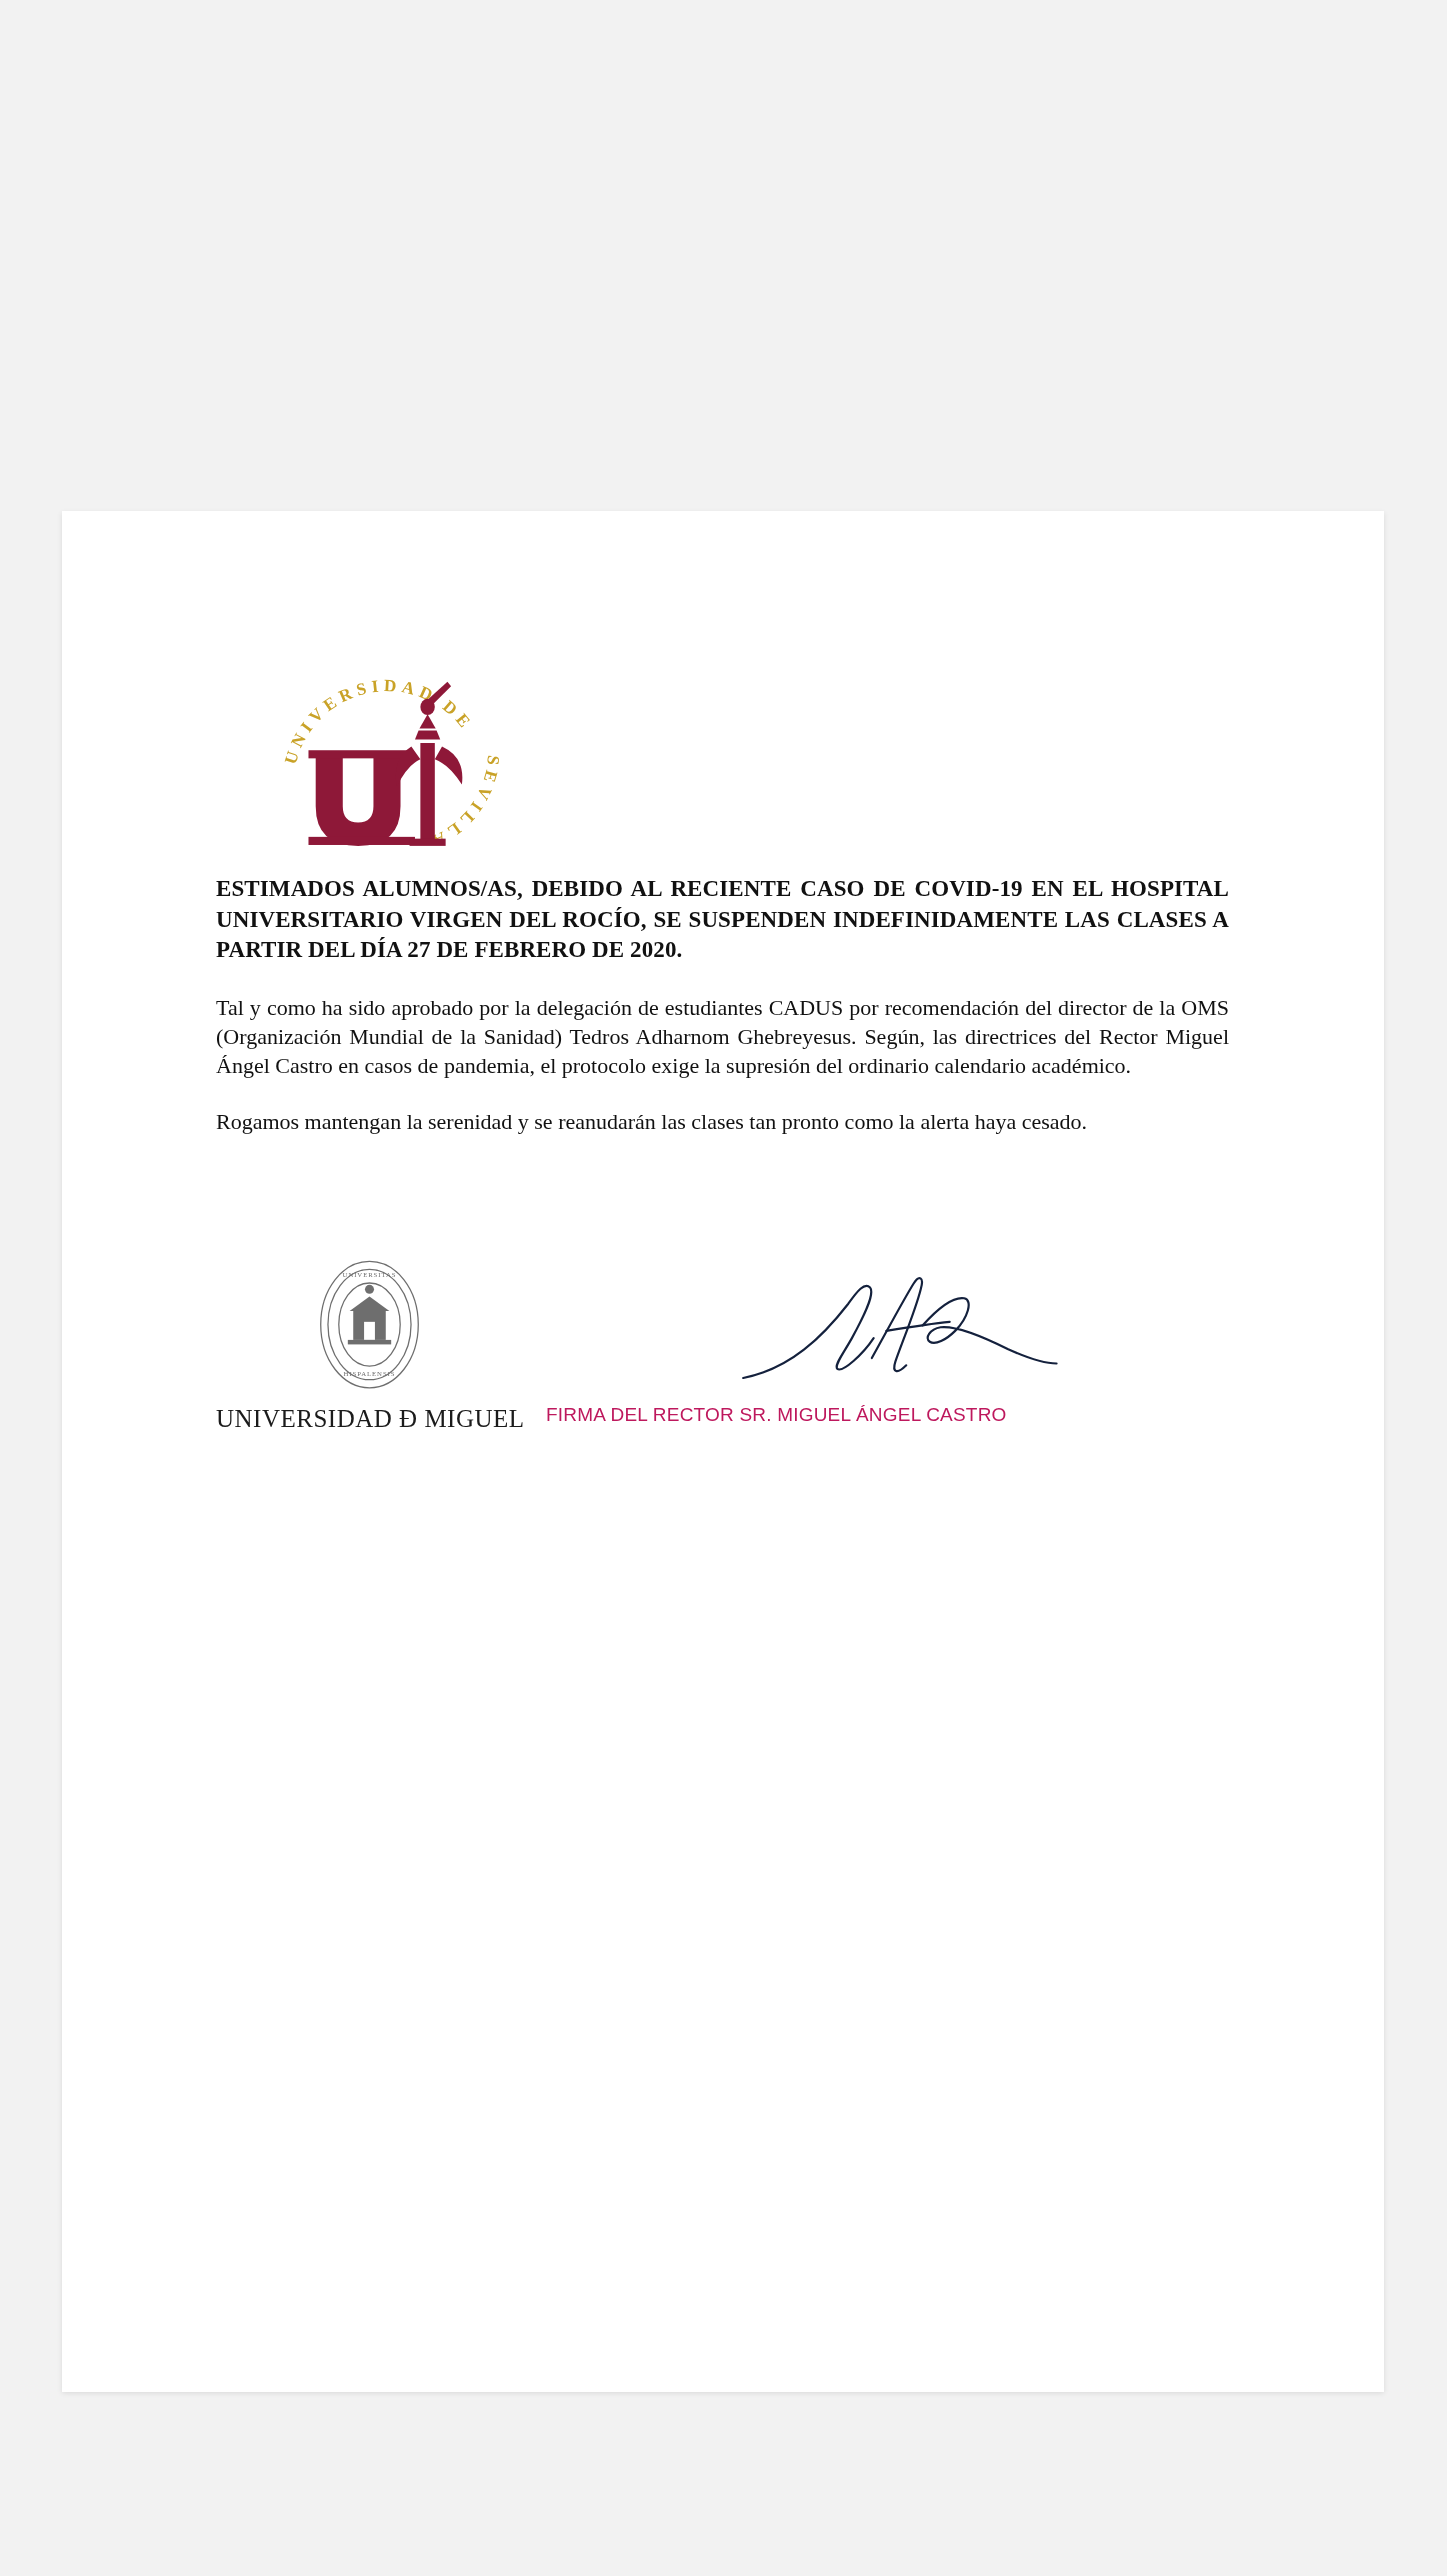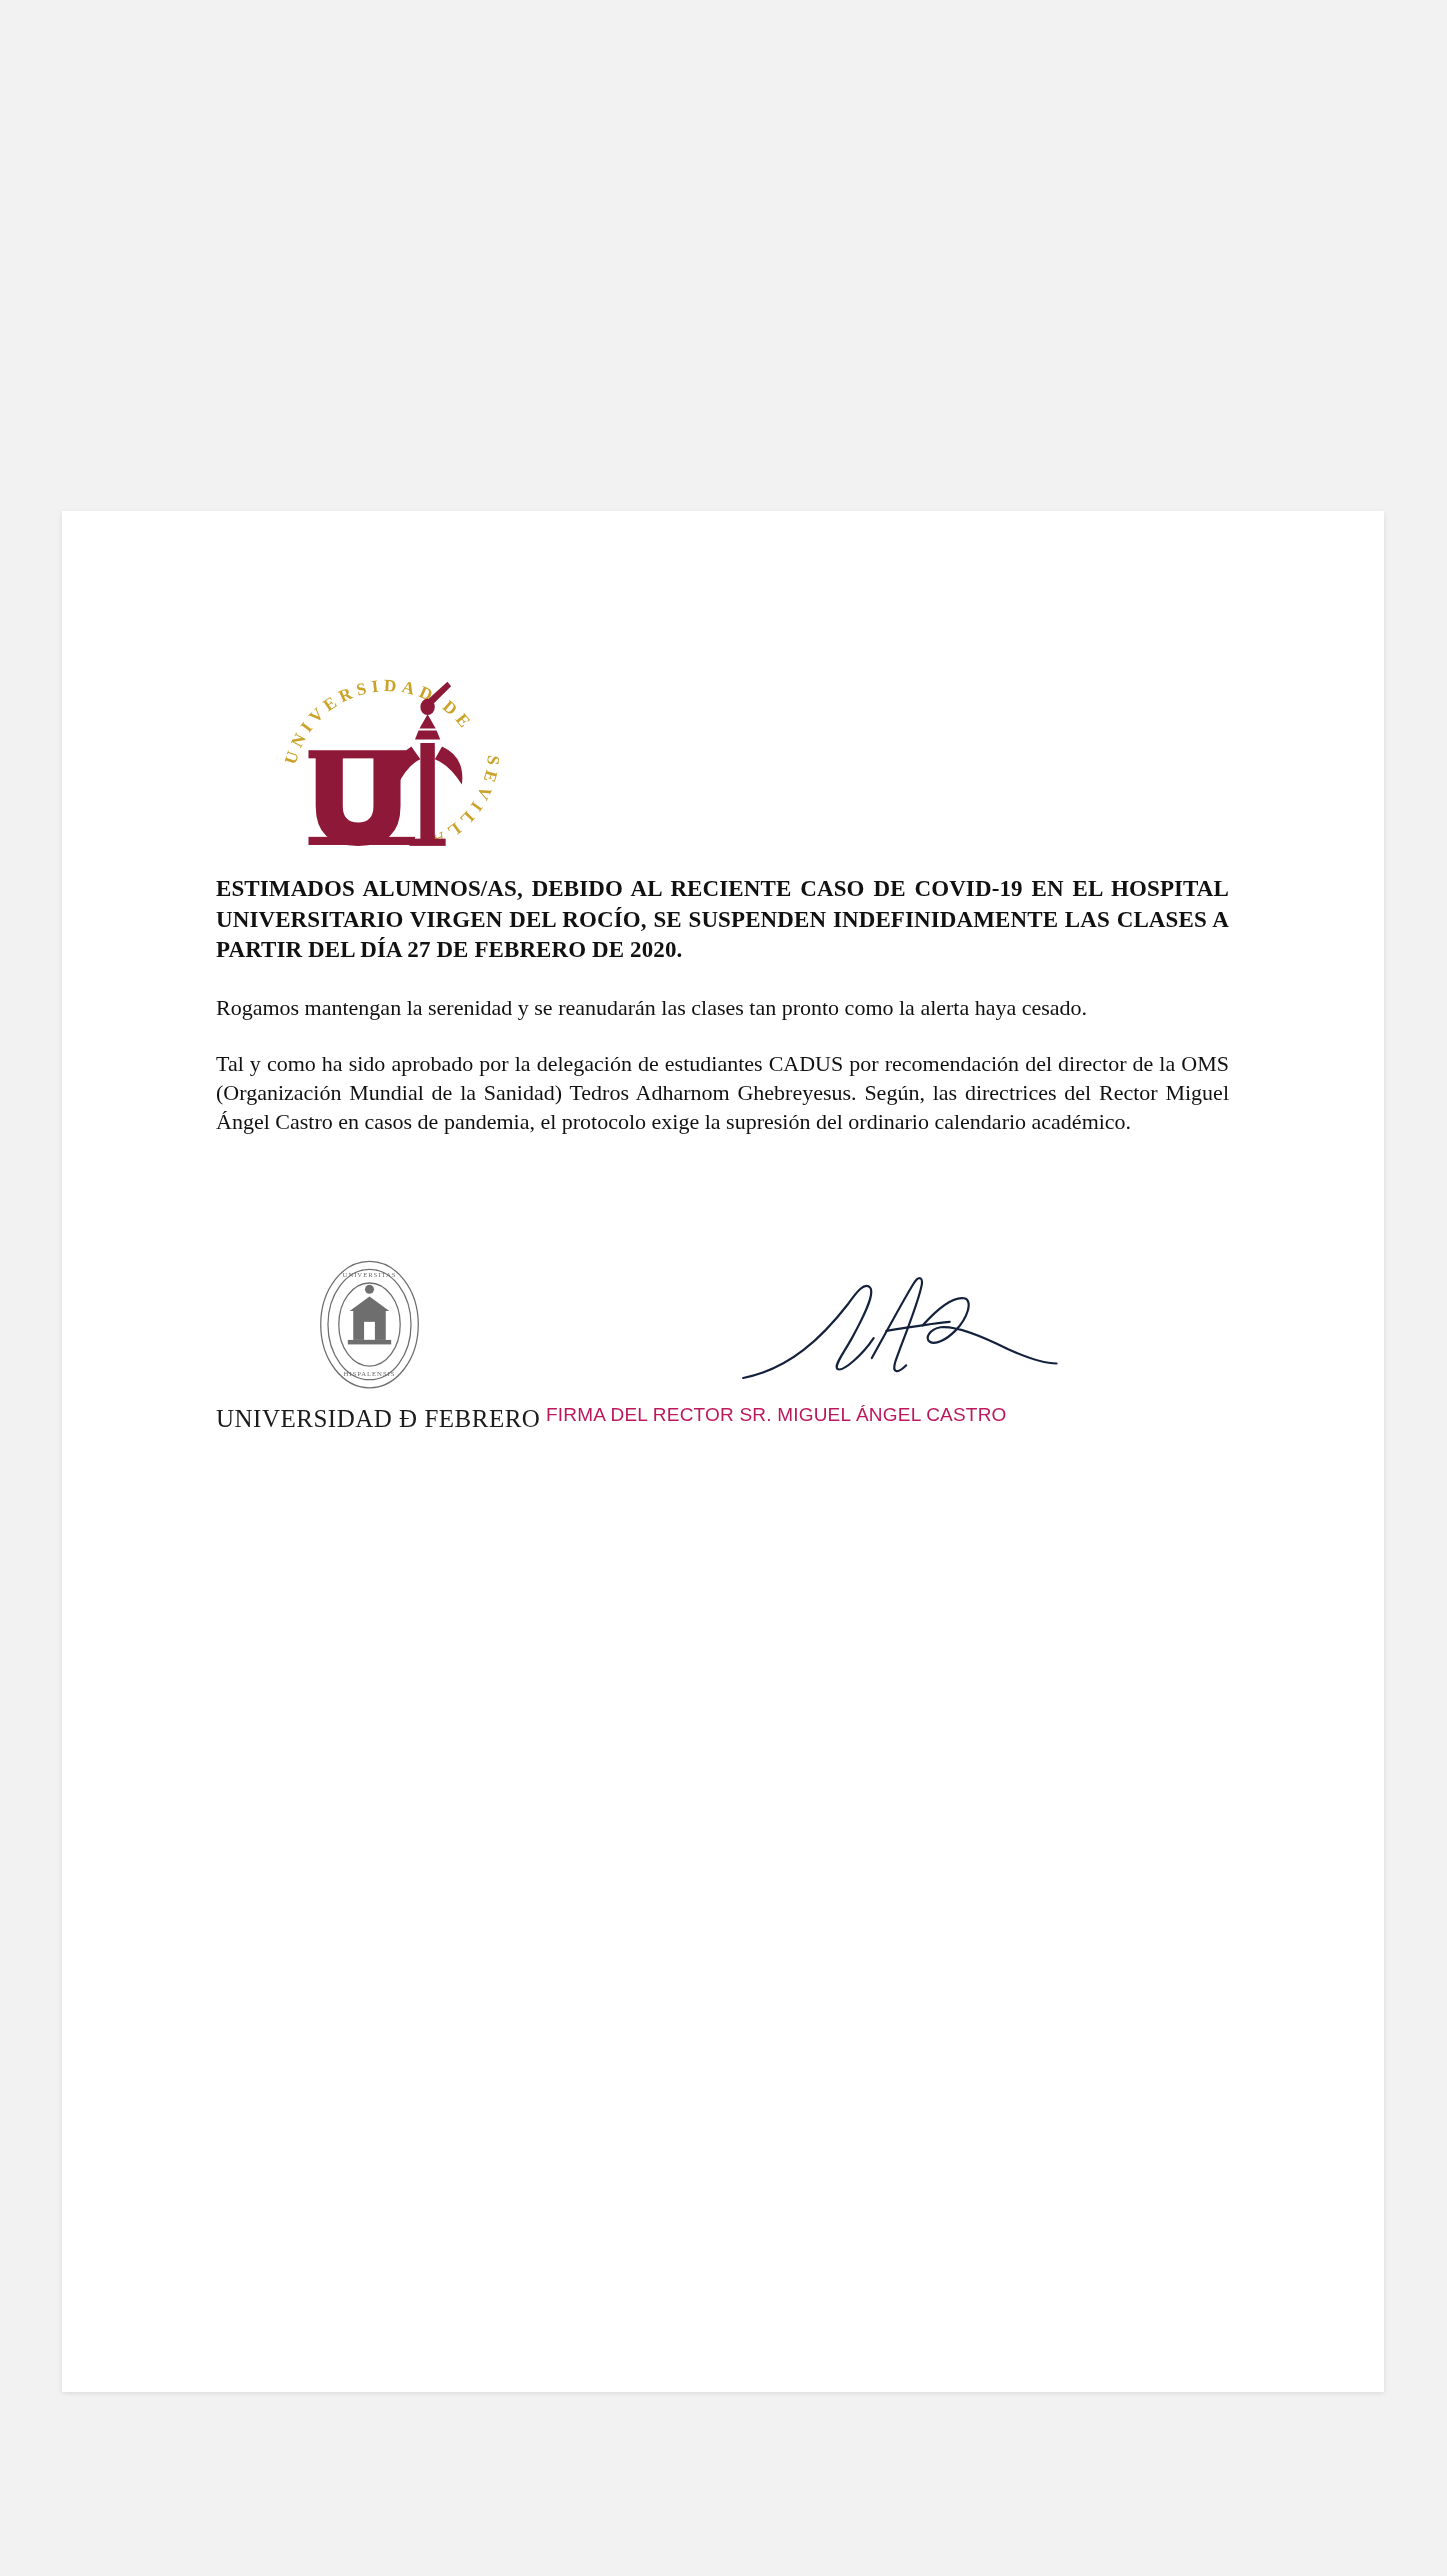--- a/index.html
+++ b/index.html
@@ -143,23 +143,23 @@
           <path d="M 170,44 l 22,-20 l 4,5 l -20,20 z"></path>
           <path d="M 186,96 q 26,12 22,42 q -14,-22 -30,-28 z"></path>
           <path d="M 152,96 q -22,14 -16,44 q 12,-24 26,-30 z"></path>
           <rect x="150" y="198" width="40" height="8"></rect>
         </g>
       </svg>
     </div>
 
     <p id="headline">ESTIMADOS ALUMNOS/AS, DEBIDO AL RECIENTE CASO DE COVID-19 EN EL HOSPITAL UNIVERSITARIO VIRGEN DEL ROCÍO, SE SUSPENDEN INDEFINIDAMENTE LAS CLASES A PARTIR DEL DÍA 27 DE FEBRERO DE 2020.</p>
 
+    <p class="body-paragraph">Tal y como ha sido aprobado por la delegación de estudiantes CADUS por recomendación del director de la OMS (Organización Mundial de la Sanidad) Tedros Adharnom Ghebreyesus. Según, las directrices del Rector Miguel Ángel Castro en casos de pandemia, el protocolo exige la supresión del ordinario calendario académico.</p>
+
     <p class="body-paragraph">Rogamos mantengan la serenidad y se reanudarán las clases tan pronto como la alerta haya cesado.</p>
-
-    <p class="body-paragraph">Tal y como ha sido aprobado por la delegación de estudiantes CADUS por recomendación del director de la OMS (Organización Mundial de la Sanidad) Tedros Adharnom Ghebreyesus. Según, las directrices del Rector Miguel Ángel Castro en casos de pandemia, el protocolo exige la supresión del ordinario calendario académico.</p>
 
     <div id="signature-block">
 
       <div id="seal-logo">
         <svg width="145" height="140" viewBox="0 0 160 155" xmlns="http://www.w3.org/2000/svg">
           <g fill="none" stroke="#6e6e6e" stroke-width="1.4">
             <ellipse cx="80" cy="77" rx="54" ry="70"></ellipse>
             <ellipse cx="80" cy="77" rx="46" ry="61"></ellipse>
             <ellipse cx="80" cy="77" rx="34" ry="46"></ellipse>
           </g>
@@ -170,21 +170,21 @@
             <rect x="56" y="94" width="48" height="5"></rect>
             <circle cx="80" cy="38" r="5"></circle>
           </g>
           <g fill="#6e6e6e" font-family="Liberation Serif, serif" font-size="7.5" letter-spacing="1">
             <text x="80" y="24" text-anchor="middle">UNIVERSITAS</text>
             <text x="80" y="134" text-anchor="middle">HISPALENSIS</text>
           </g>
         </svg>
       </div>
 
-      <div id="university-wordmark">UNIVERSIDAD Ð FEBRERO</div>
+      <div id="university-wordmark">UNIVERSIDAD Ð MIGUEL</div>
 
       <div id="rector-signature">
         <svg width="326" height="127" viewBox="0 0 360 140" xmlns="http://www.w3.org/2000/svg">
           <g fill="none" stroke="#14213d" stroke-width="2.4" stroke-linecap="round">
             <path d="M 8,118 C 60,108 96,72 124,36 C 134,22 142,12 148,18 C 154,25 140,52 128,74
                      C 118,92 108,104 112,108 C 118,112 140,92 152,74"></path>
             <path d="M 150,96 C 170,60 186,30 196,14 C 202,4 208,6 204,20 C 198,44 182,82 176,100
                      C 172,112 178,114 188,104"></path>
             <path d="M 166,66 C 190,62 214,58 236,56"></path>
             <path d="M 206,60 C 224,40 240,28 252,30 C 262,32 256,52 242,66 C 232,76 220,82 214,78

